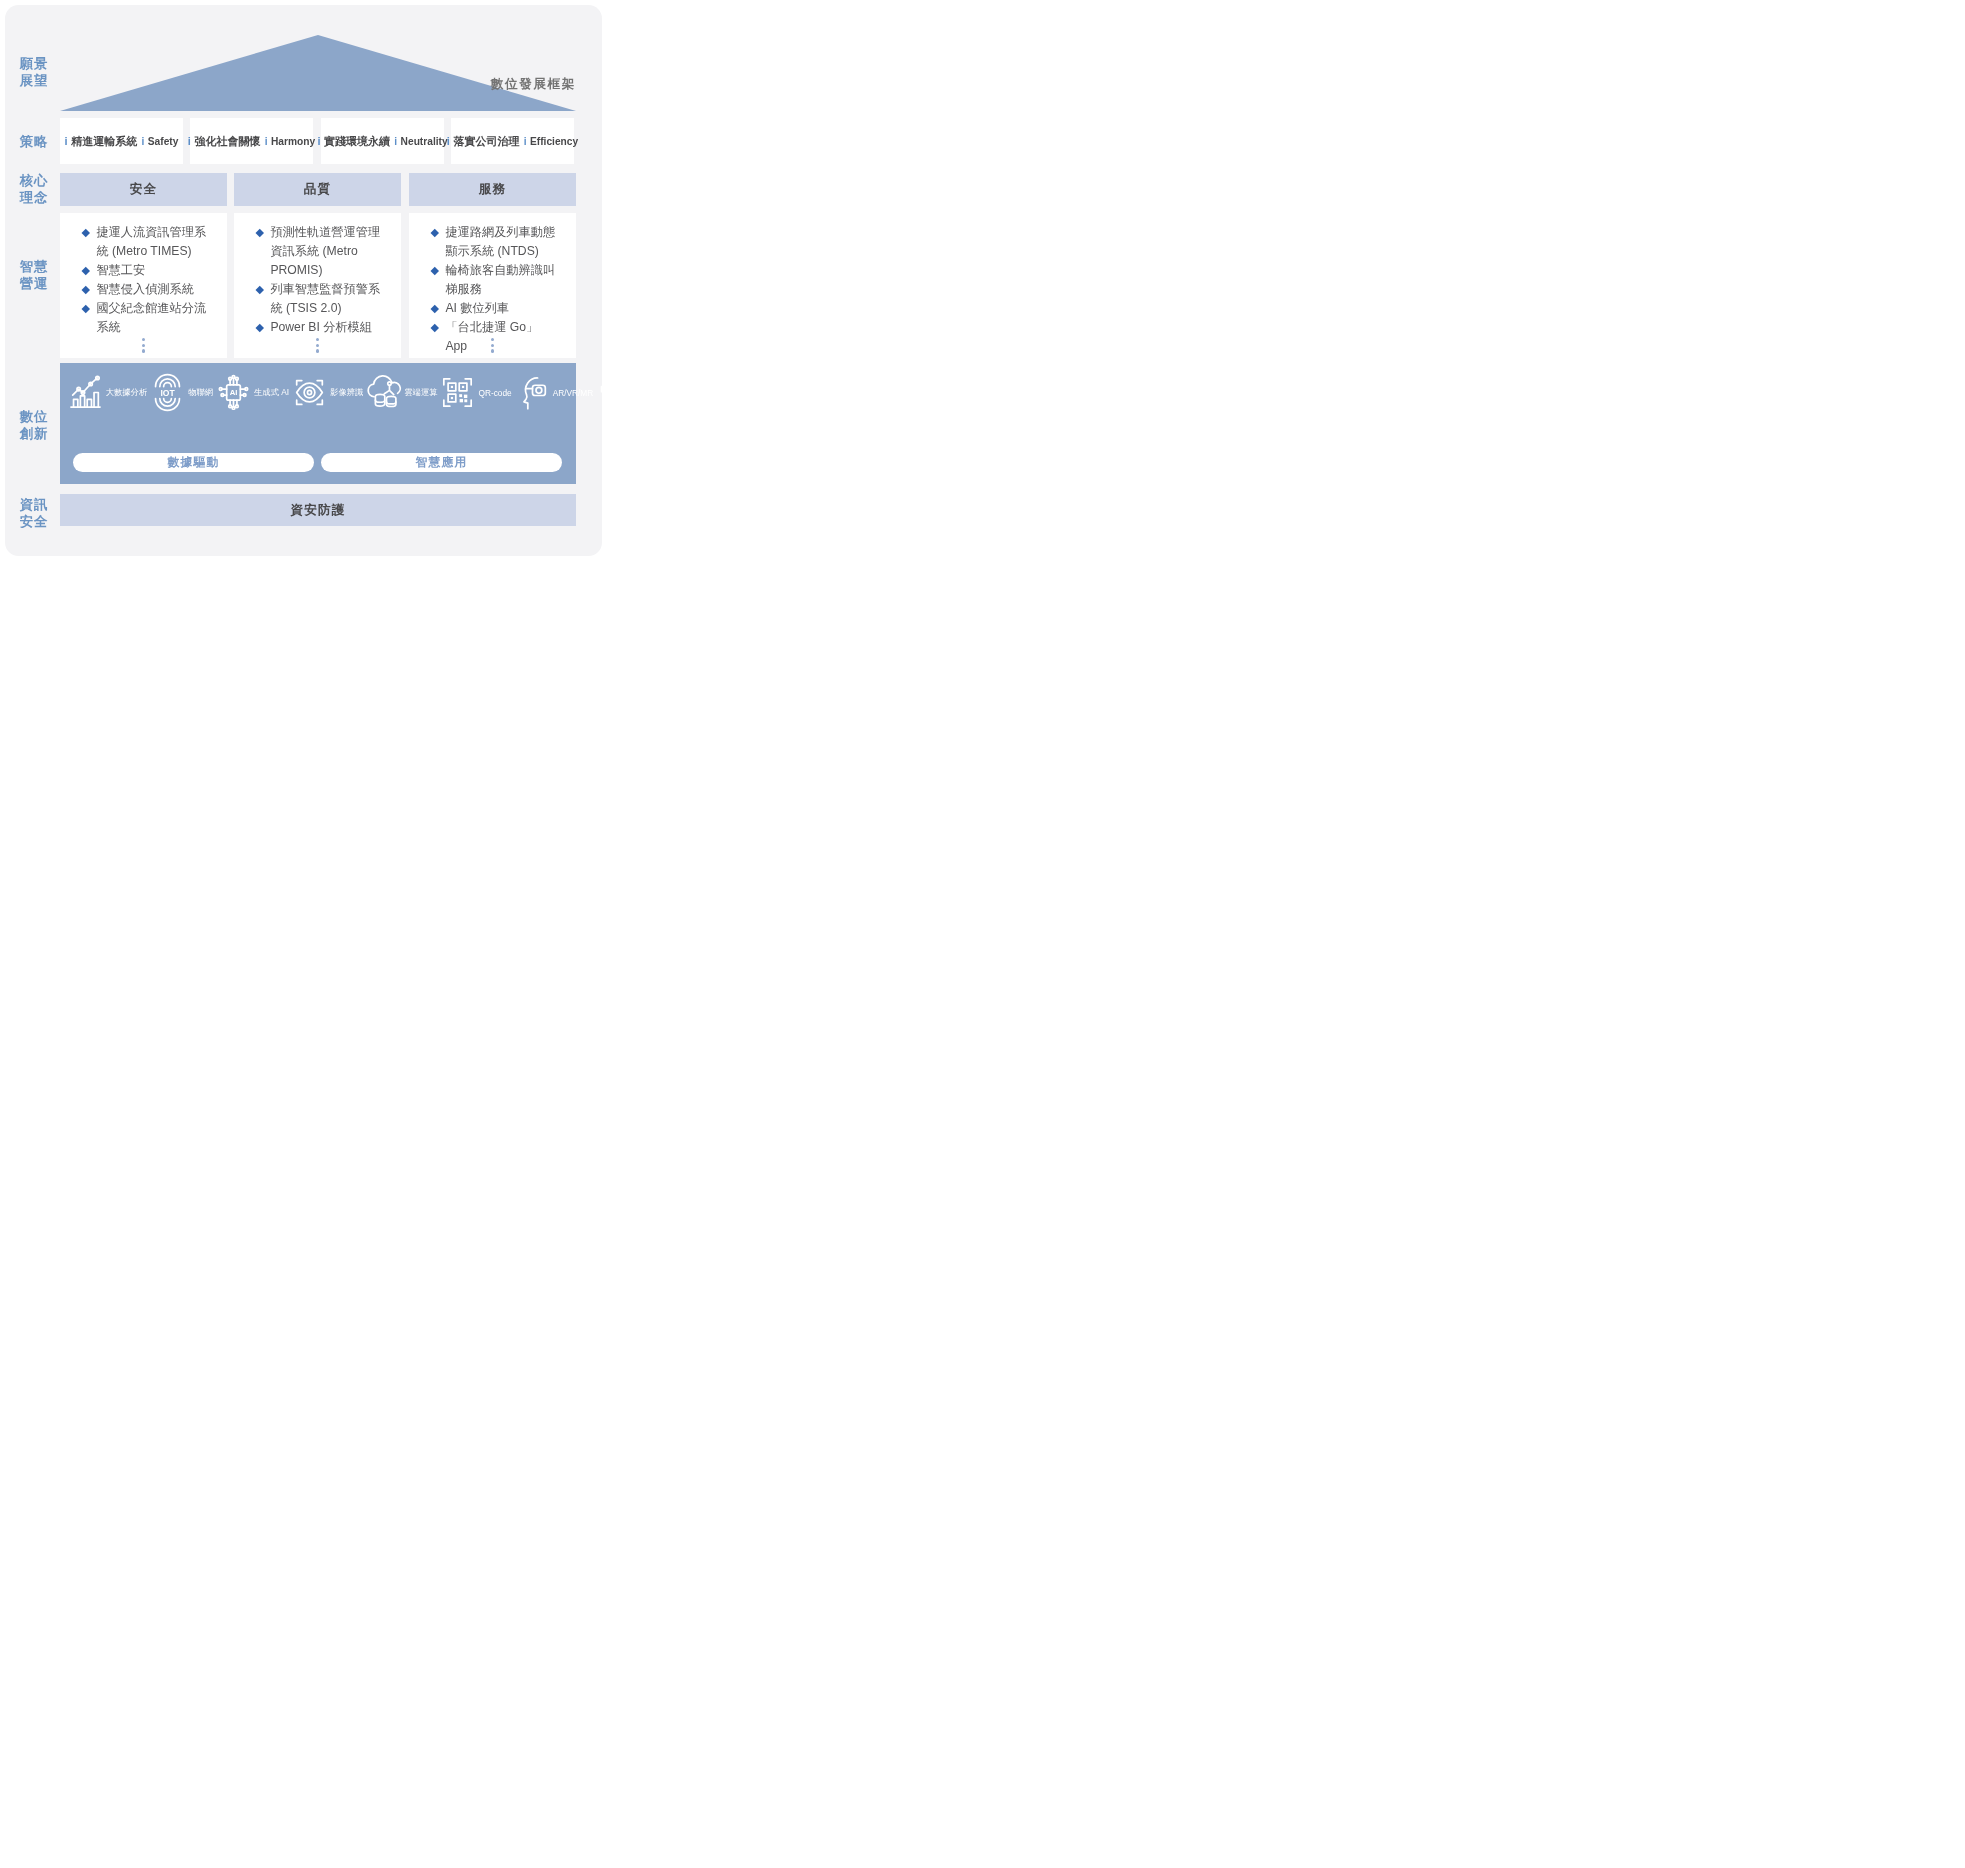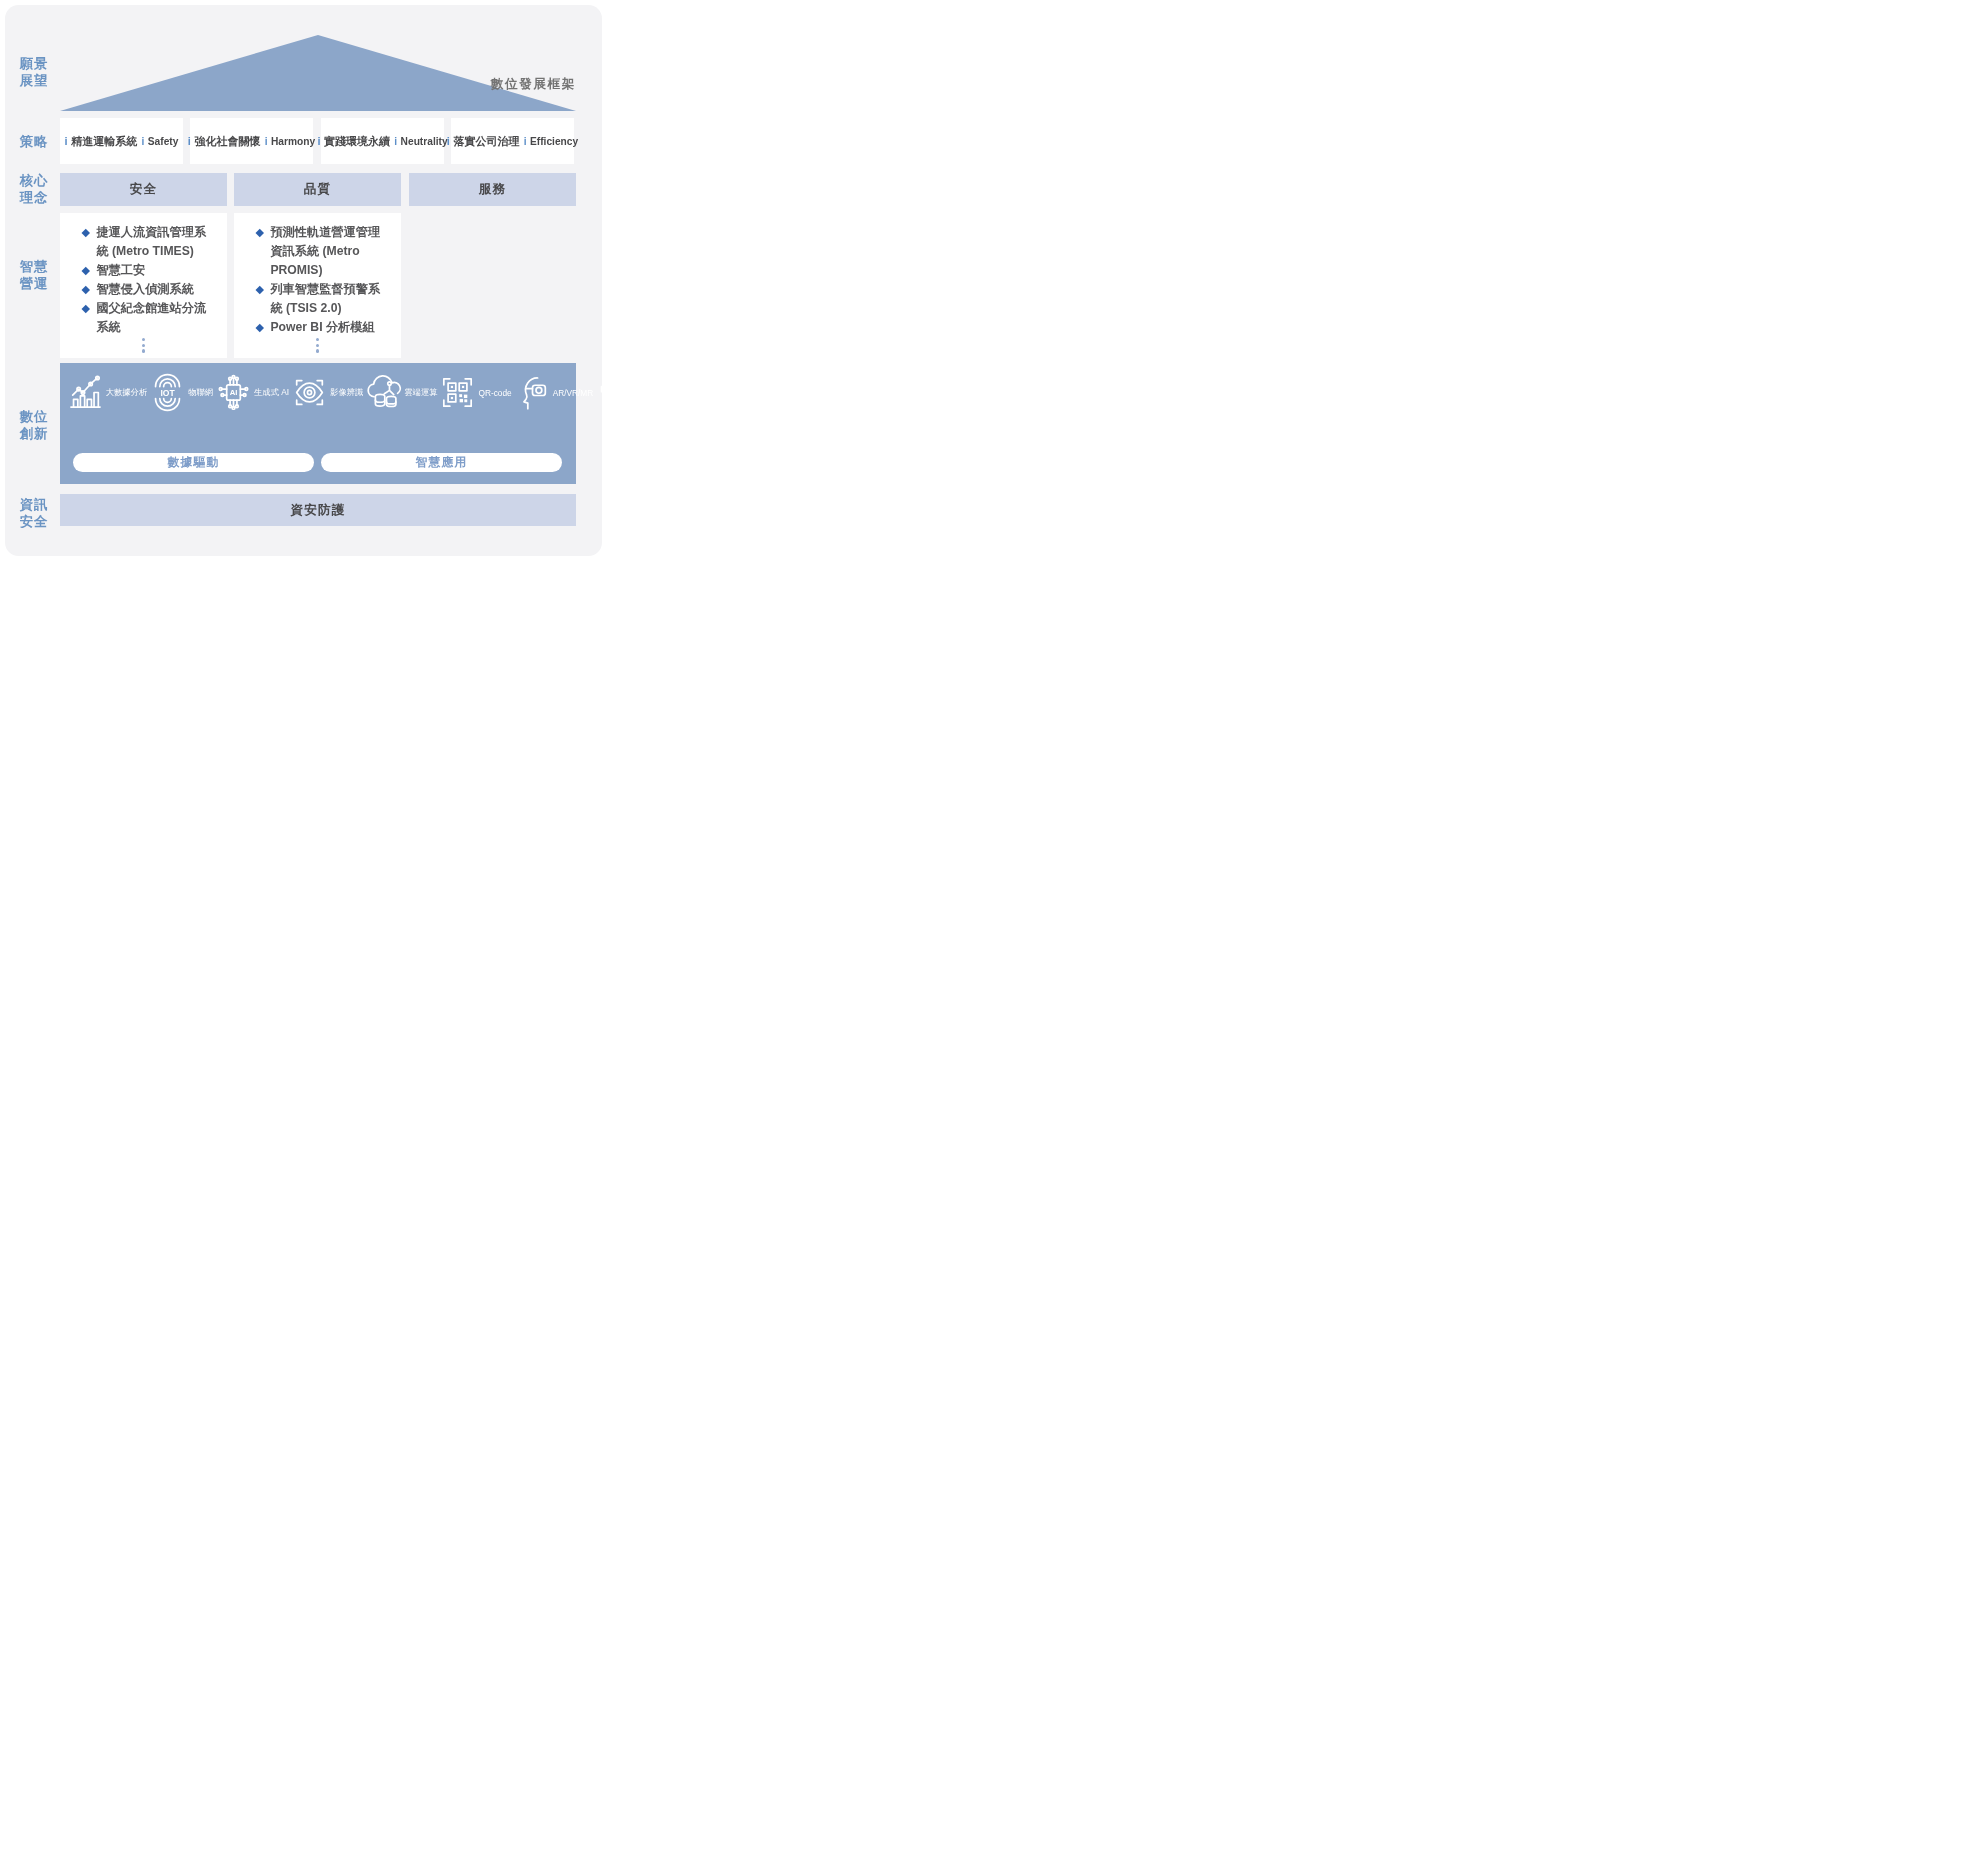--- a/index.html
+++ b/index.html
@@ -36,21 +36,21 @@
   .strategy .en{font-size:10.2px;font-weight:bold;color:var(--dark);white-space:nowrap;}
   .ipfx{color:var(--accent-blue);font-weight:800;margin-right:3.5px;}
 
   
   .core-bar{position:absolute;top:173px;width:167px;height:33px;background:var(--lavender);
     display:flex;align-items:center;justify-content:center;
     font-size:12.6px;font-weight:bold;color:var(--dark);letter-spacing:1.2px;}
 
   
   .op-box{position:absolute;top:213px;width:167px;height:145px;background:#ffffff;}
-  .op-list{position:absolute;left:23px;right:19.7px;top:10.2px;font-weight:bold;}
+  .op-list{position:absolute;left:23px;right:19.7px;top:10.2px;}
   .op-item{position:relative;padding-left:13.4px;font-size:12.2px;line-height:19px;color:var(--body-text);}
   .op-item::before{content:"";position:absolute;left:0;top:6.7px;width:5.5px;height:5.5px;
     background:var(--bullet-blue);transform:rotate(45deg);}
   .dots{position:absolute;left:0;right:0;bottom:5.5px;display:flex;flex-direction:column;align-items:center;gap:2.8px;}
   .dots i{width:3.1px;height:3.1px;border-radius:50%;background:var(--dot-blue);}
 
   
   .band{position:absolute;left:60px;top:363px;width:516px;height:121px;background:var(--band-blue);}
   .icons-row{position:absolute;left:4.7px;right:4.7px;top:8.6px;display:flex;}
   .icon-cell{flex:1;display:flex;flex-direction:row;align-items:center;}
@@ -134,20 +134,33 @@
         <i></i>
         <i></i>
         <i></i>
       </div>
   </div>
   <div class="op-box" style="left:234px">
     <div class="op-list">
       <div class="op-item"><span>預測性軌道營運管理資訊系統 (Metro PROMIS)</span></div>
       <div class="op-item"><span>列車智慧監督預警系統 (TSIS 2.0)</span></div>
       <div class="op-item"><span>Power BI 分析模組</span></div>
+    </div>
+    <div class="dots">
+        <i></i>
+        <i></i>
+        <i></i>
+      </div>
+  </div>
+  <div class="op-box" style="left:409px">
+    <div class="op-list">
+      <div class="op-item"><span>捷運路網及列車動態顯示系統 (NTDS)</span></div>
+      <div class="op-item"><span>輪椅旅客自動辨識叫梯服務</span></div>
+      <div class="op-item"><span>AI 數位列車</span></div>
+      <div class="op-item"><span>「台北捷運 Go」App</span></div>
     </div>
     <div class="dots">
         <i></i>
         <i></i>
         <i></i>
       </div>
   </div>
 
   <div class="band">
     <div class="icons-row">

